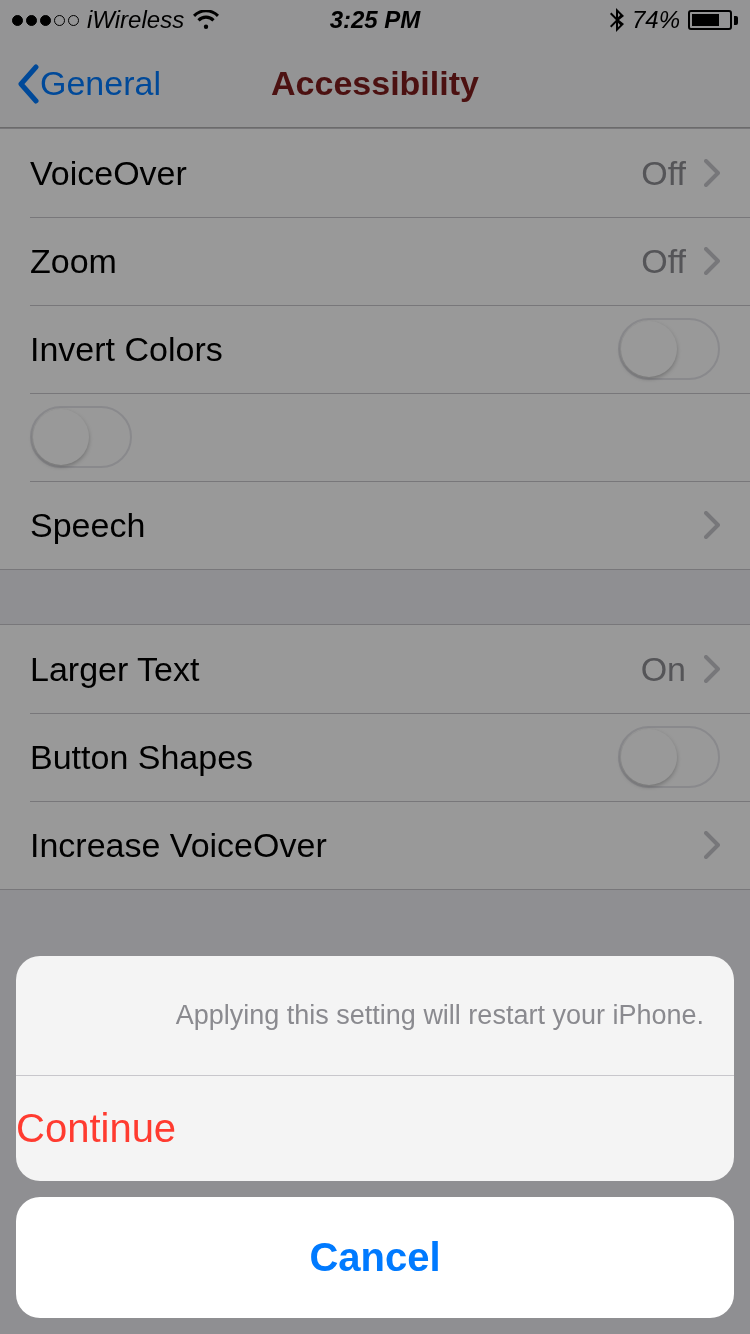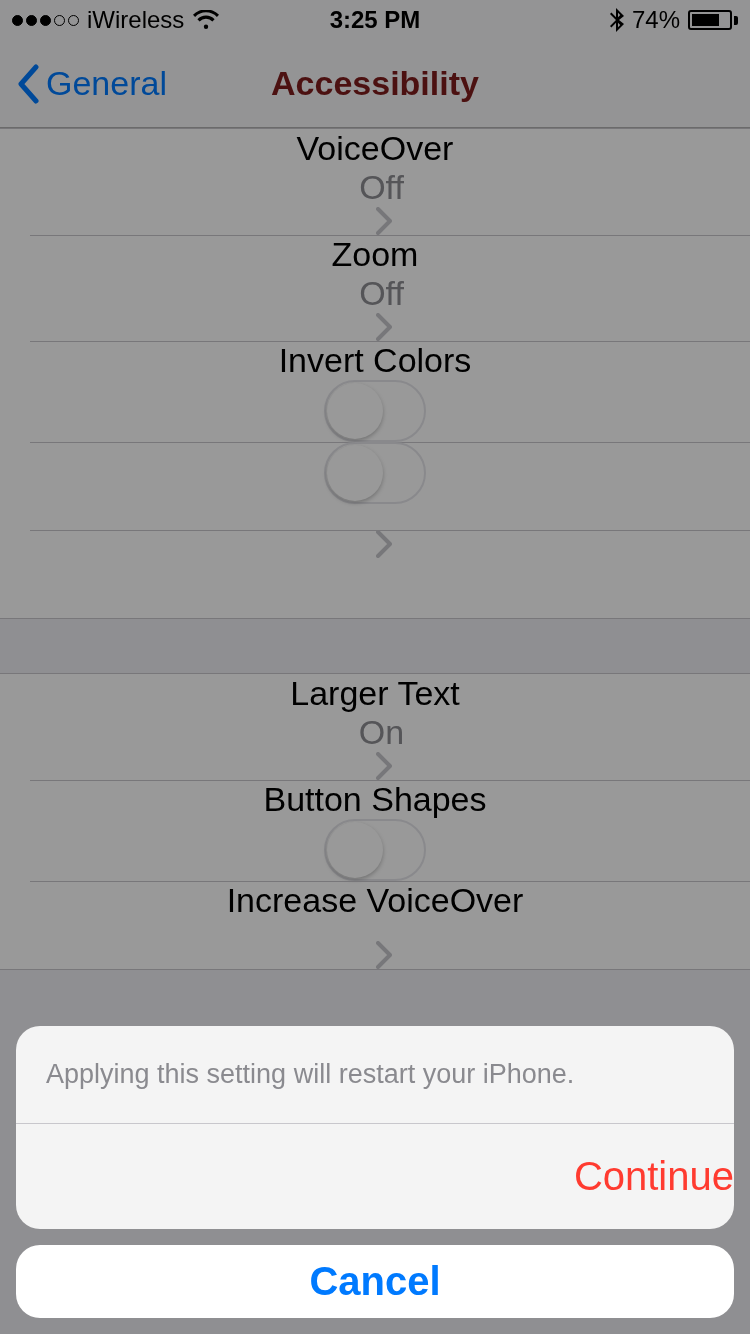--- a/index.html
+++ b/index.html
@@ -13,20 +13,21 @@
   
   .status-bar {
     height: 40px;
     display: flex;
     align-items: center;
     justify-content: space-between;
     padding: 0 12px;
     font-size: 24px;
     color: #000;
     background: #f7f7f8;
+    font-style: italic;
   }
   .status-left, .status-right { display: flex; align-items: center; gap: 8px; }
   .status-center { font-weight: 600; position:absolute; left:50%; transform:translateX(-50%); }
   .signal { display:flex; gap:3px; align-items:center;}
   .sig-dot { width:11px; height:11px; border-radius:50%; border:1.5px solid #000;}
   .sig-dot.filled { background:#000;}
   .wifi-icon svg { display:block;}
   .bt-icon svg { display:block;}
   .battery { display:flex; align-items:center; gap:2px;}
   .battery-body { width:44px; height:20px; border:2px solid #000; border-radius:3px; position:relative; padding:2px;}
@@ -41,33 +42,32 @@
     display: flex;
     align-items: center;
     position: relative;
     padding: 0 16px;
   }
   .back-arrow {
     width: 24px; height: 40px;
     display:flex; align-items:center; justify-content:center;
   }
   .back-arrow svg { display:block;}
-  .back-label { font-size: 34px; color:#007aff; margin-left:6px;}
+  .back-label { font-size: 34px; color:#007aff; }
   .nav-title { position:absolute; left:50%; transform:translateX(-50%); font-size:34px; font-weight:600; color:#7f1d1d;}
 
   
   .section { background:#fff; border-top:1px solid #c8c7cc; border-bottom:1px solid #c8c7cc; }
   .section + .section { margin-top: 54px; }
   .row {
     min-height: 88px;
     display:flex;
     align-items:center;
     padding: 0 30px;
     position: relative;
-    flex-direction: column;
   }
   .row + .row::before {
     content:"";
     position:absolute;
     top:0; left:30px; right:0;
     height:1px;
     background:#c8c7cc;
   }
   .row-label { font-size: 34px; color:#000; flex:1;}
   .row-value { font-size: 34px; color:#8e8e93;margin-left:13px;}
@@ -101,37 +101,37 @@
     display:flex; flex-direction:column; gap: 16px;
   }
   .sheet-group {
     background: rgba(248,248,248,0.96);
     border-radius: 24px;
     overflow:hidden;
   }
   .sheet-message {
     font-size: 27px;
     color:#8a8a8f;
-    text-align:left;
-    padding: 33px 30px;
+    text-align:right;
+    padding: 44px 30px;
     border-bottom:1px solid #c8c7cc;
   }
   .sheet-button {
     font-size: 40px;
-    text-align:right;
+    text-align:left;
     padding: 30px 0;
   }
   .sheet-button.destructive { color:#ff3b30;}
   .sheet-cancel {
     background:#fff;
     border-radius: 24px;
     font-size: 40px;
     font-weight:600;
     text-align:center;
-    padding: 14px 0;
+    padding: 38px 0;
     color:#007aff;
   }
 
   .content { position:relative; }
 </style>
 </head>
 <body>
 
 <div class="content">
 
@@ -202,20 +202,21 @@
       <span class="toggle off">
           <span class="knob"></span>
         </span>
     </div>
     <div class="row">
       <span class="toggle off">
           <span class="knob"></span>
         </span>
     </div>
     <div class="row">
+      <span class="row-label">Speech</span>
       <span class="chevron">
           <svg width="16" height="28" viewBox="0 0 16 28">
             <polyline points="2,2 14,14 2,26" fill="none" stroke="#c7c7cc" stroke-width="4" stroke-linecap="round" stroke-linejoin="round"></polyline>
           </svg>
         </span>
     </div>
   </div>
 
   <div class="section">
     <div class="row">

